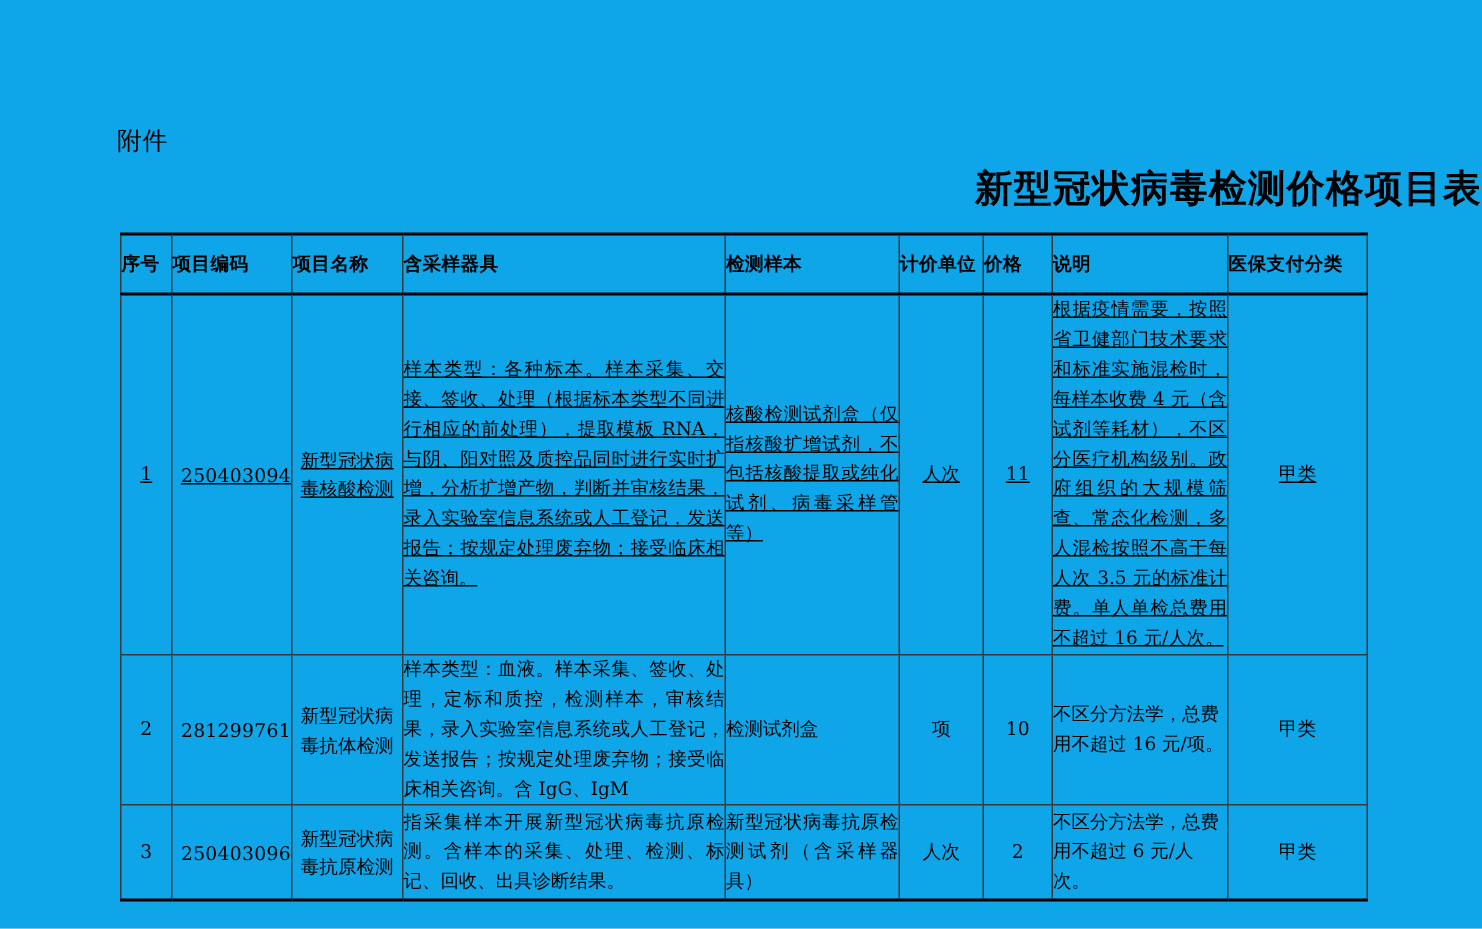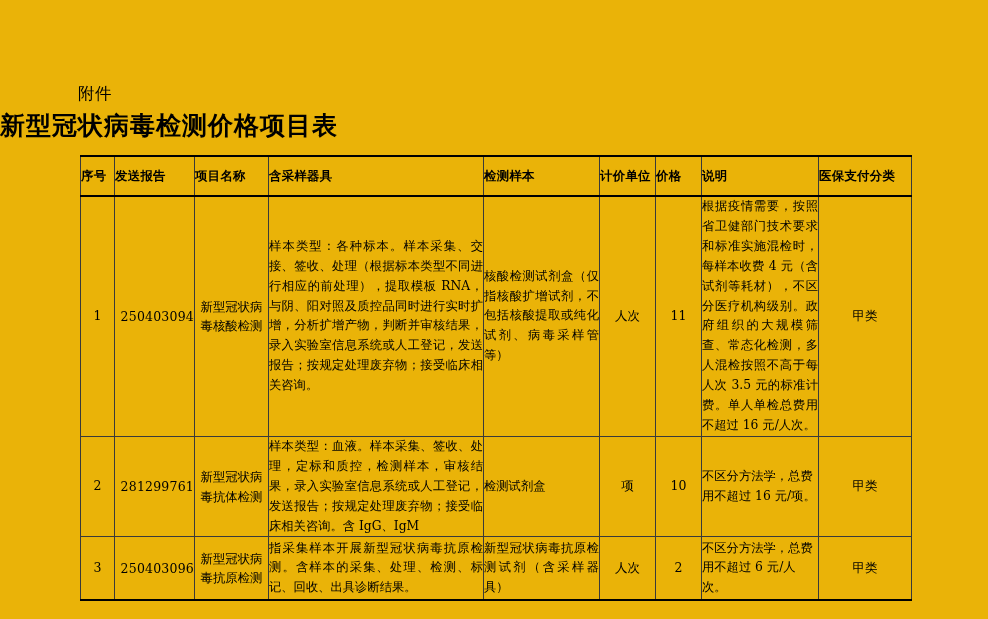--- a/index.html
+++ b/index.html
@@ -11,38 +11,38 @@
     width: 988px;
     height: 619px;
     font-family: "DejaVu Serif", "Liberation Serif", serif;
     color: #000000;
     overflow: hidden;
   }
   .page {
     position: relative;
     width: 988px;
     height: 619px;
-    background: #eab308;
+    background: #0ea5e9;
   }
   .attachment-label {
     position: absolute;
     left: 78px;
     top: 84px;
     font-size: 16.5px;
     font-weight: 400;
     letter-spacing: 0.5px;
     line-height: 1.2;
     white-space: nowrap;
   }
   .doc-title {
     position: absolute;
     left: 0;
     right: 0;
     top: 110px;
-    text-align: left;
+    text-align: right;
     font-size: 25px;
     font-weight: bold;
     letter-spacing: 1px;
     line-height: 1.25;
   }
   .table-wrap {
     position: absolute;
     left: 80px;
     top: 155px;
     width: 831px;
@@ -104,21 +104,21 @@
     text-align: center;
     font-size: 12.4px;
     line-height: 1.6;
     padding: 4px 3px;
   }
   td.cell-code {
     text-align: right;
     font-size: 12.5px;
     letter-spacing: 0.2px;
   }
-  .row1 td { height: 176px; }
+  .row1 td { height: 176px; text-decoration: underline; }
   .row2 td { height: 90px; }
   .row3 td { height: 62px; }
   td.top-align {
     vertical-align: top;
   }
 </style>
 </head>
 <body>
 
 <div class="page">
@@ -136,21 +136,21 @@
           <col class="c-conn">
         <col class="c-excl">
           <col class="c-unit">
           <col class="c-price">
           <col class="c-desc">
           <col class="c-cat">
       </colgroup>
       <thead>
         <tr>
           <th>序号</th>
-          <th>发送报告</th>
+          <th>项目编码</th>
           <th>项目名称</th>
           <th>含采样器具</th>
           <th>检测样本</th>
           <th>计价单位</th>
           <th>价格</th>
           <th>说明</th>
           <th>医保支付分类</th>
         </tr>
       </thead>
       <tbody>

